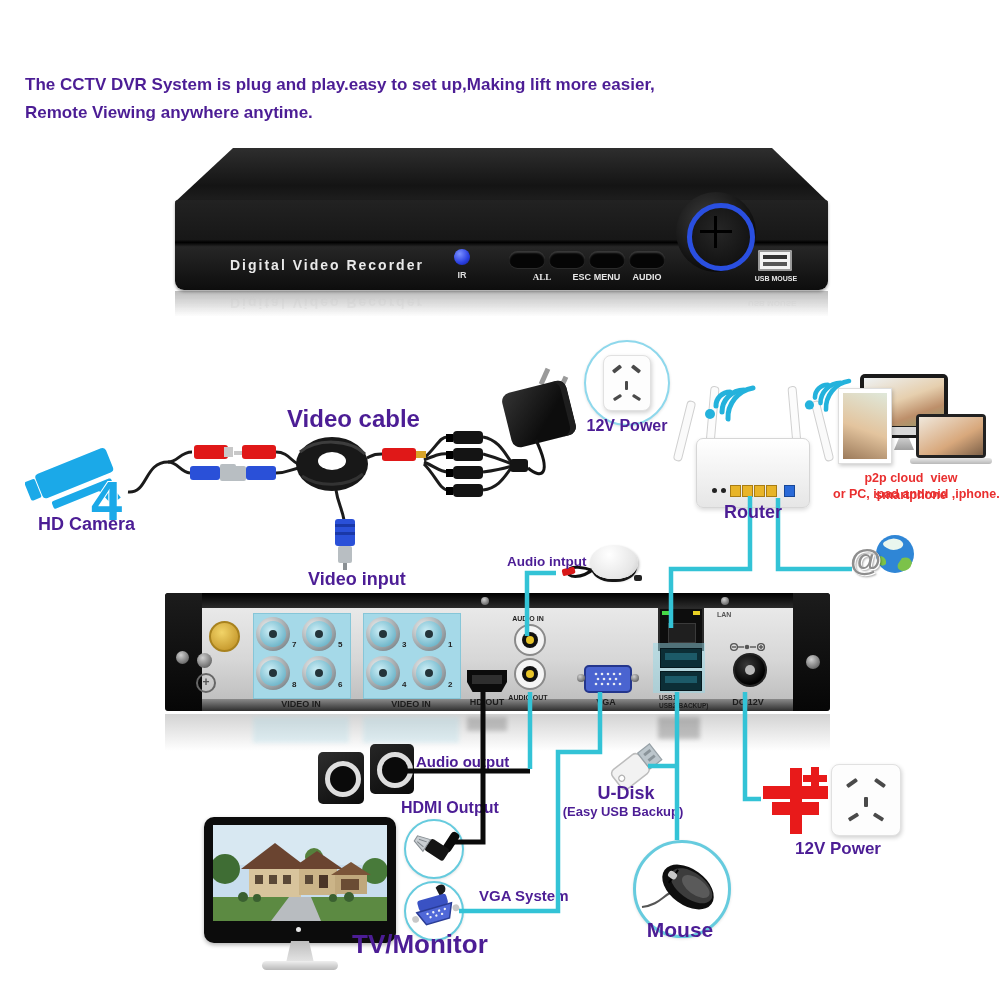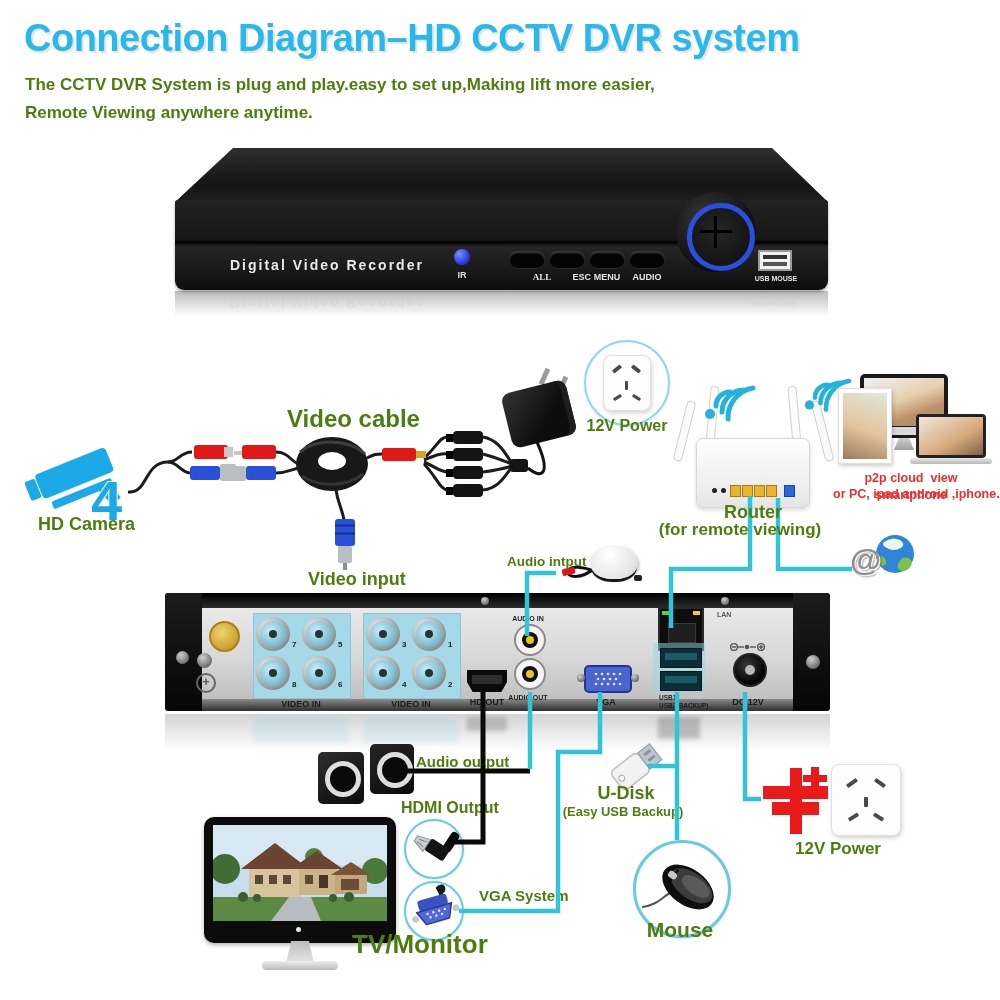--- a/index.html
+++ b/index.html
@@ -1,19 +1,19 @@
 <!DOCTYPE html>
 <html><head>
 <meta charset="utf-8">
 <style>
   html,body{margin:0;padding:0;background:#fff;}
   #stage{position:relative;width:1000px;height:1000px;background:#fff;overflow:hidden;
          font-family:"Liberation Sans",sans-serif;}
   .abs{position:absolute;}
-  .lbl{position:absolute;font-weight:700;color:#4d7c0f;white-space:nowrap;line-height:1.1;}
+  .lbl{position:absolute;font-weight:700;color:#4c1d95;white-space:nowrap;line-height:1.1;}
   .ctr{text-align:center;}
   
   .title{left:24px;top:18px;font-size:38px;font-weight:700;color:#29b8ec;letter-spacing:-0.5px;
          text-shadow:2px 2px 0 rgba(170,170,170,.30);}
   .sub{left:25px;font-size:17px;}
   
   .dvr-top{left:175px;top:148px;width:653px;height:54px;
            background:linear-gradient(180deg,#2e2e2e,#141414 70%,#1f1f1f);
            clip-path:polygon(58px 0,597px 0,653px 54px,0 54px);}
   .dvr-front{left:175px;top:200px;width:653px;height:90px;border-radius:3px 3px 9px 9px;
@@ -88,21 +88,20 @@
   .redbar{position:absolute;background:#e81a1a;}
   .socket-plate{position:absolute;background:#fdfdfd;border:1px solid #e1e1e1;border-radius:8px;
                 box-shadow:1px 2px 4px rgba(0,0,0,.18);}
   svg{display:block;}
 </style>
 </head>
 <body>
 
 <div id="stage">
 
-  <div class="lbl title">Connection Diagram–HD CCTV DVR system</div>
   <div class="lbl sub" style="top:76px;">The CCTV DVR System is plug and play.easy to set up,Making lift more easier,</div>
   <div class="lbl sub" style="top:104px;">Remote Viewing anywhere anytime.</div>
 
   <div class="abs dvr-top"></div>
   <div class="abs dvr-front"></div>
   <div class="lbl dvr-brand">Digital Video Recorder</div>
   <div class="abs ir-dot"></div>
   <div class="lbl ir-lbl ctr">IR</div>
 
   <div class="abs fbtn" style="left:509px;"></div>
@@ -240,21 +239,20 @@
     <svg class="abs" style="left:128px;top:-8px;" width="52" height="46" viewBox="0 0 56 50">
       <g stroke="#24b2dc" stroke-width="5" fill="none" stroke-linecap="round">
         <path d="M16,30 A14,14 0 0 1 30,16"></path>
         <path d="M22,36 A22,22 0 0 1 44,14"></path>
         <path d="M28,43 A30,30 0 0 1 53,12"></path>
       </g>
       <circle cx="10" cy="38" r="5" fill="#24b2dc"></circle>
     </svg>
   </div>
   <div class="lbl ctr" style="left:672px;top:503px;width:162px;font-size:18px;z-index:45;">Router</div>
-  <div class="lbl ctr" style="left:590px;top:521px;width:300px;font-size:17px;z-index:45;">(for remote viewing)</div>
 
   <div class="abs" style="left:838px;top:368px;width:150px;height:108px;">
     <div class="abs" style="left:22px;top:6px;width:88px;height:64px;background:#1a1a1a;border-radius:5px;">
       <div class="abs" style="left:4px;top:4px;right:4px;bottom:12px;background:linear-gradient(160deg,#eef2f4,#e6cfae 45%,#bd8f6a 72%,#8f9e6c);"></div>
       <div class="abs" style="left:4px;bottom:3px;right:4px;height:8px;background:#d9d9d9;"></div>
     </div>
     <div class="abs" style="left:56px;top:70px;width:20px;height:12px;background:linear-gradient(#cdcdcd,#9f9f9f);clip-path:polygon(25% 0,75% 0,100% 100%,0 100%);"></div>
     <div class="abs" style="left:0px;top:20px;width:52px;height:74px;background:#ffffff;border:1px solid #ddd;box-shadow:1px 2px 4px rgba(0,0,0,.2);">
       <div class="abs" style="left:4px;top:4px;right:4px;bottom:4px;background:linear-gradient(200deg,#dfe8da,#e3c49e 55%,#9c7a5a);"></div>
     </div>

